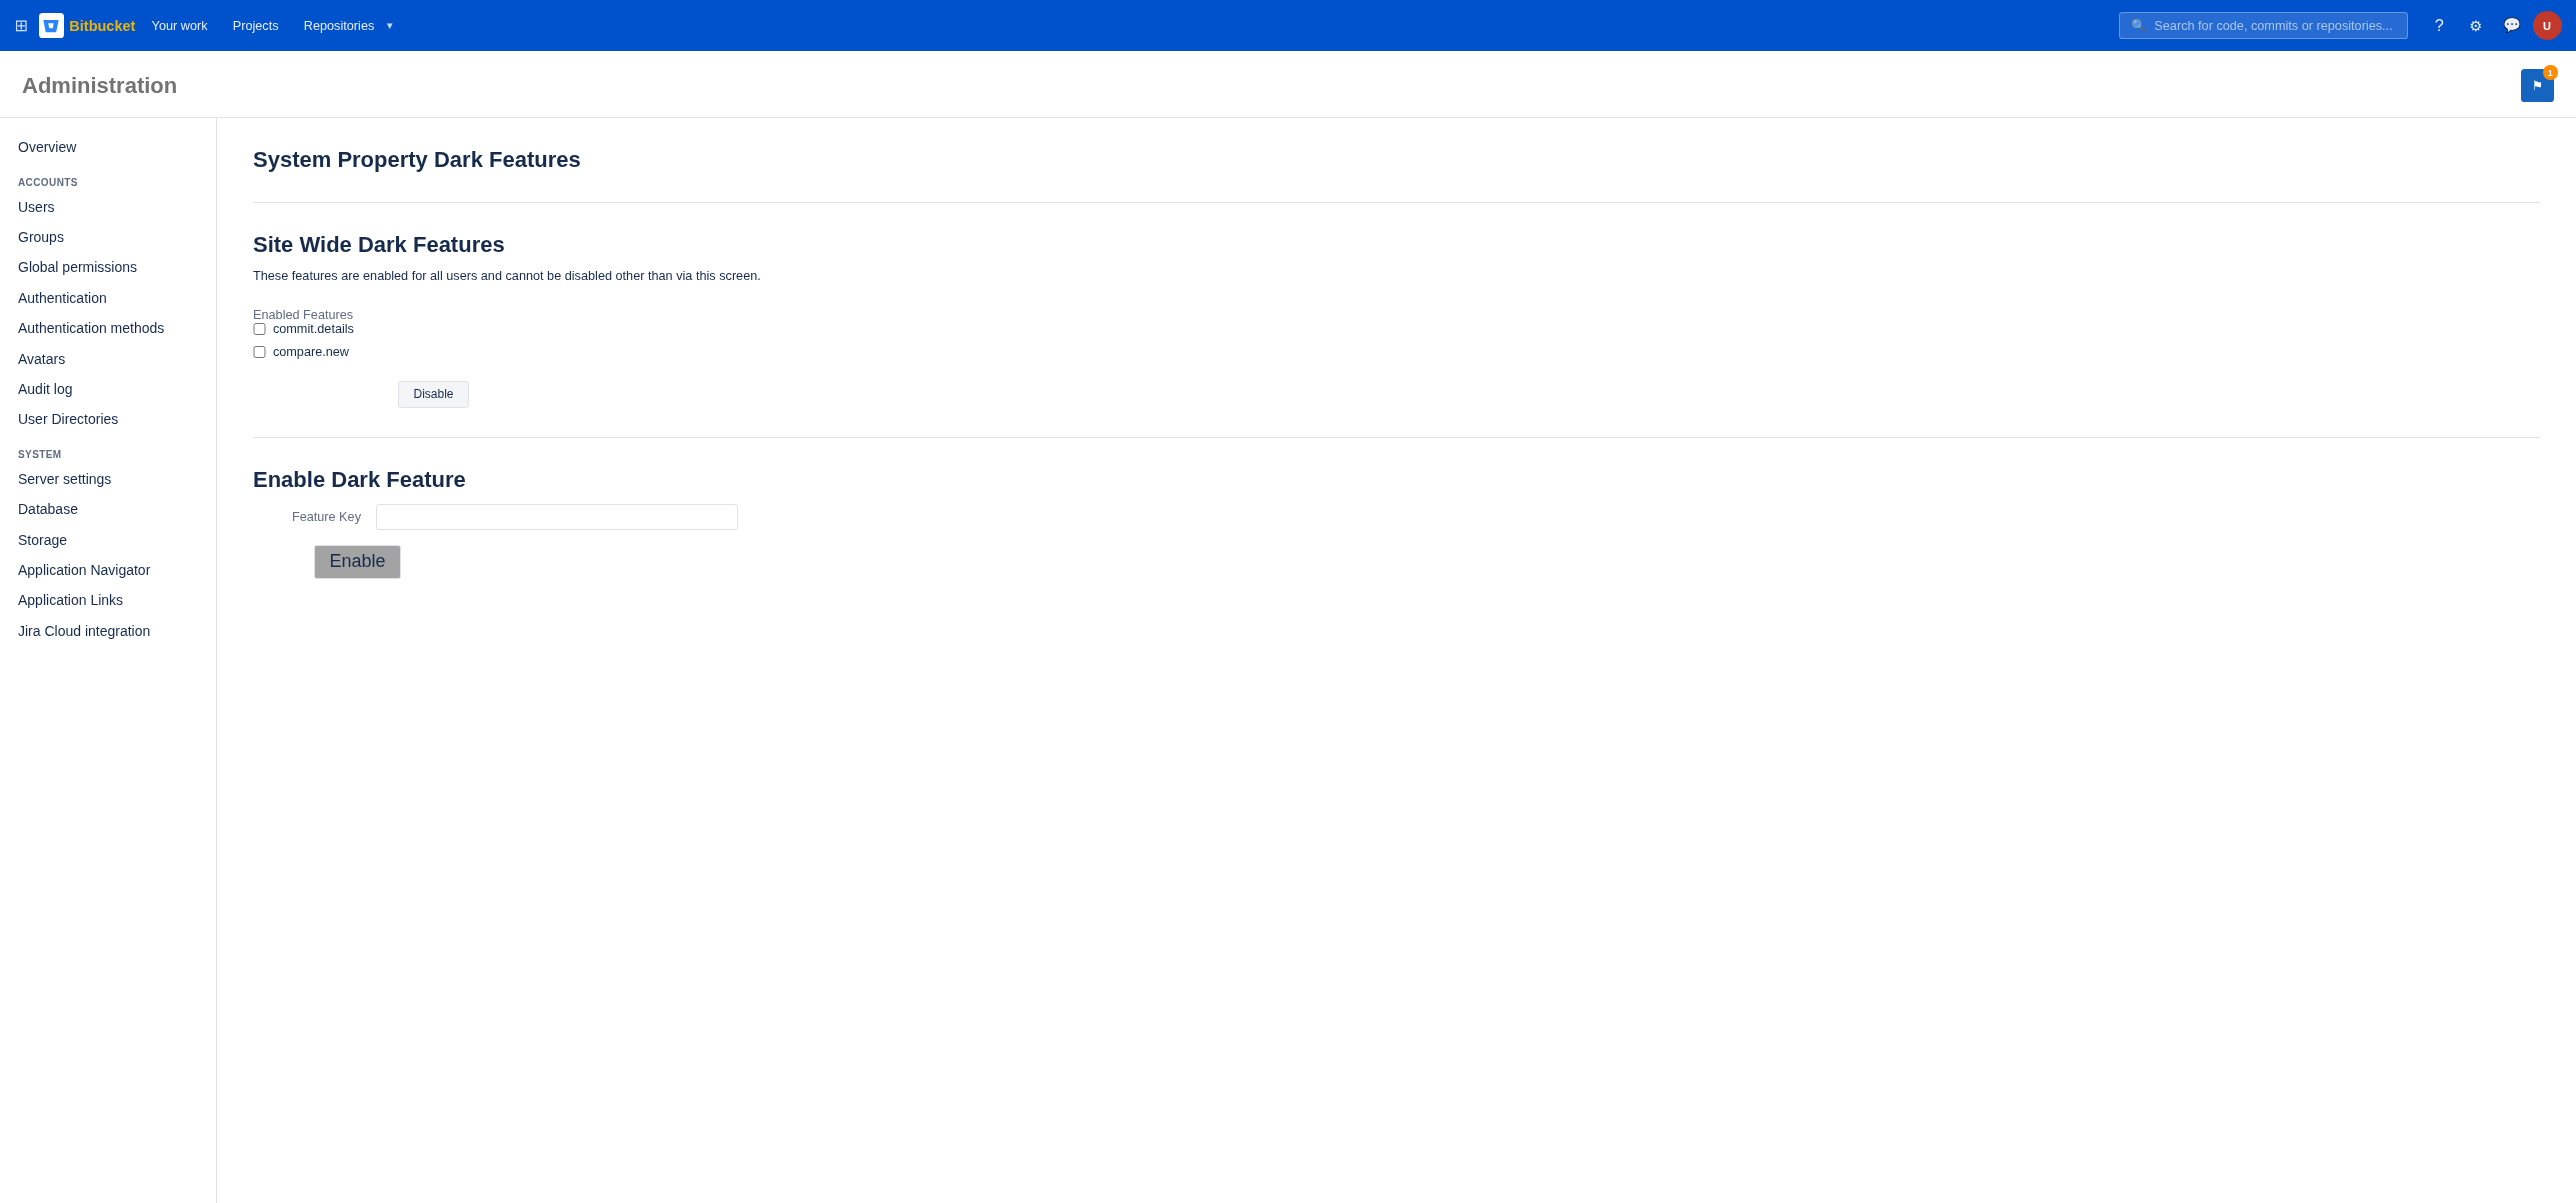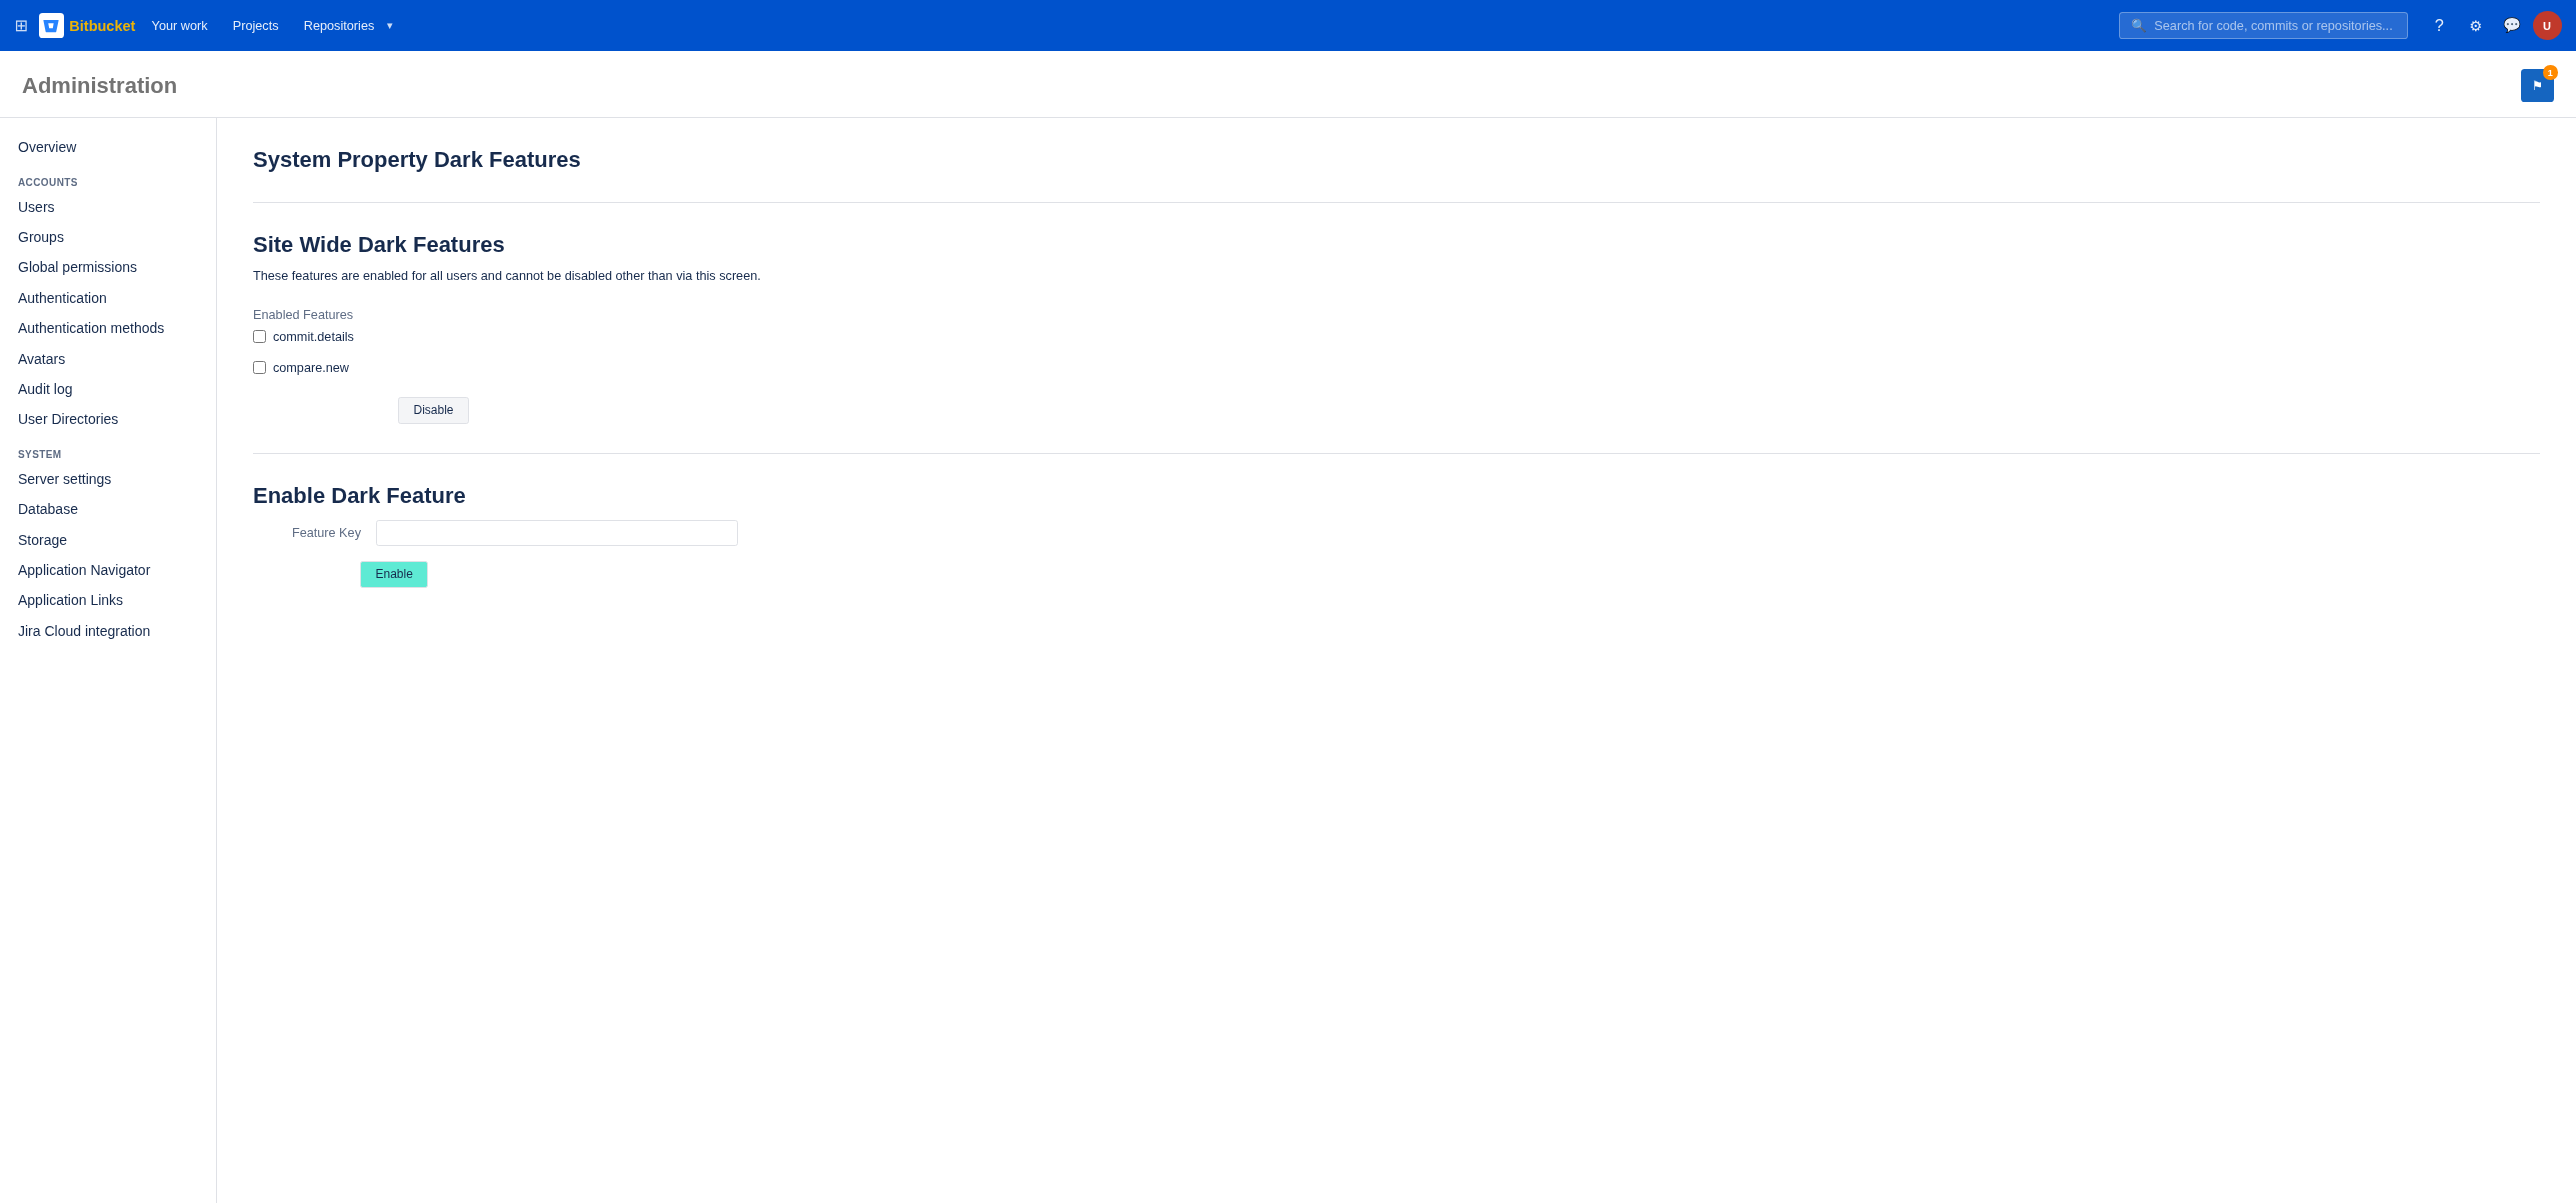--- a/index.html
+++ b/index.html
@@ -213,23 +213,22 @@
       color: #5e6c84;
       font-weight: 500;
     }
     .feature-checks-col {
       display: flex;
       flex-direction: column;
       gap: 9px;
     }
     .feature-check-item {
       display: flex;
-      align-items: flex-start;
+      align-items: center;
       gap: 7.2px;
-      margin-top: 8px;
     }
     .feature-check-item input[type="checkbox"] {
       width: 12.7px;
       height: 12.7px;
       cursor: pointer;
     }
     .feature-check-label {
       font-size: 12.7px;
       color: #172b4d;
     }
@@ -266,26 +265,26 @@
     }
     .form-input {
       width: 362px;
       padding: 5.4px 9px;
       border: 0.9px solid #dfe1e6;
       border-radius: 2.7px;
       font-size: 12.7px;
       outline: none;
     }
     .btn-enable {
-      margin-left: 107px;
+      margin-left: 61px;
       padding: 5.4px 14.5px;
-      background: #5eead4;
+      background: #a3a3a3;
       border: 0.9px solid #dfe1e6;
       border-radius: 2.7px;
-      font-size: 12px;
+      font-size: 18px;
       color: #172b4d;
       cursor: pointer;
       font-weight: 500;
     }
   </style>
 </head>
 <body>
 
 <nav class="topnav">
   <span class="topnav-grid-icon">⊞</span>

